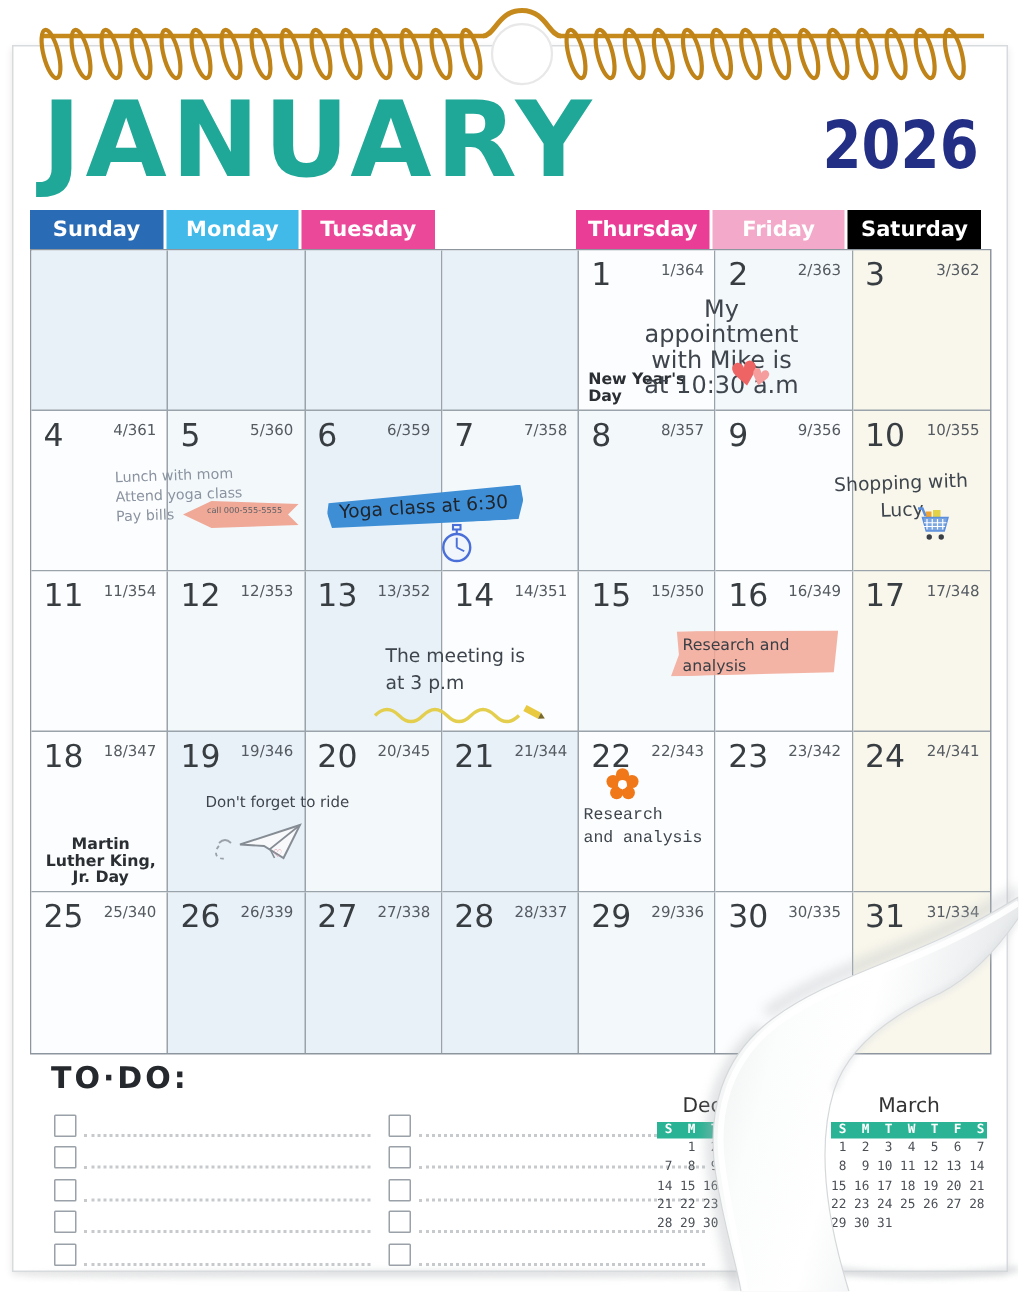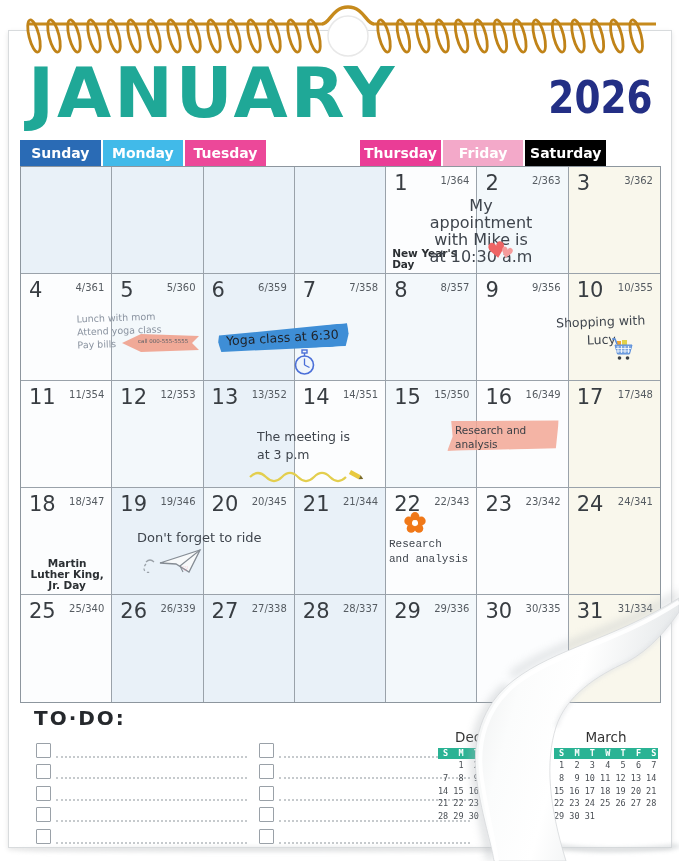--- a/index.html
+++ b/index.html
@@ -9,21 +9,21 @@
   .sheet{position:absolute;left:8px;top:30px;width:662px;height:816px;background:#fff;
          border:1px solid #d8dbdd;box-shadow:0 2px 5px rgba(0,0,0,.10);}
   .page-shadow{position:absolute;left:16px;top:847px;width:500px;height:6px;
          background:linear-gradient(#d9dcde,rgba(255,255,255,0));border-radius:50%;filter:blur(2px);}
   
   .month-title{position:absolute;left:28px;top:58px;font-size:70px;font-weight:bold;
          letter-spacing:3px;color:#1FA897;line-height:1;}
   .year-label{position:absolute;right:27px;top:76px;font-size:44px;font-weight:bold;color:#232F85;
          transform:scaleX(.85);transform-origin:right center;line-height:1;}
   
-  .wd-row{position:absolute;left:20px;top:140px;width:586px;display:flex;gap:2px;height:26px;}
+  .wd-row{position:absolute;left:20px;top:140px;width:634px;display:flex;gap:2px;height:26px;}
   .wd{flex:1;display:flex;align-items:center;justify-content:center;color:#fff;
       font-weight:bold;font-size:14px;}
   
   .grid{position:absolute;left:20px;top:166px;width:641px;box-sizing:border-box;
         border:1.5px solid #8D969E;display:grid;grid-template-columns:repeat(7,1fr);
         grid-auto-rows:107px;background:#fff;}
   .cell{position:relative;border-right:1px solid #9AA2AA;border-bottom:1px solid #9AA2AA;box-sizing:border-box;}
   .cell:nth-child(7n){border-right:none;}
   .cell:nth-child(n+29){border-bottom:none;}
   .t-white{background:#fcfdfe}.t-blue{background:#E9F1F8}.t-faint{background:#F3F8FB}.t-cream{background:#F9F7EC}
@@ -305,21 +305,21 @@
         <rect x="0" y="0" width="11" height="4.5" fill="#E8C93F"></rect>
         <polygon points="11,0 15,2.2 11,4.5" fill="#7a6b2a"></polygon>
       </g>
     </svg>
   </div>
 
   <div class="hl" style="left: 447px; top: 420px; width: 112px; height: 30px; transform: rotate(-1deg); opacity: 0.85; clip-path: polygon(4% 0px, 100% 5%, 97% 97%, 0px 100%, 5% 52%); background: rgb(242, 167, 149);"></div>
   <div class="hand" style="left:455px;top:423px;font-size:10.5px;line-height:14px;color:#3a3f45;">Research and
 analysis</div>
 
-  <div class="hand" style="left:137px;top:530px;font-size:13px;">Don't forget to ride</div>
+  <div class="hand" style="left:137px;top:530px;font-size:10px;">Don't forget to ride</div>
   <div class="abs" style="left:142px;top:546px;z-index:3;">
     <svg width="64" height="34" viewBox="0 0 64 34">
       <path d="M4,18 C0,22 2,28 9,26" fill="none" stroke="#9aa1a8" stroke-width="1.2" stroke-dasharray="2.5,2.5"></path>
       <path d="M12,16 q-4,-4 -8,0" fill="none" stroke="#9aa1a8" stroke-width="1.2"></path>
       <polygon points="18,17 58,4 47,26 34,18" fill="#f7f9fa" stroke="#858c94" stroke-width="1.3"></polygon>
       <path d="M58,4 L38,20 L41,26" fill="none" stroke="#858c94" stroke-width="1.1"></path>
       <text x="40" y="25" font-size="7" fill="#e88fa0">♡</text>
     </svg>
   </div>
 

